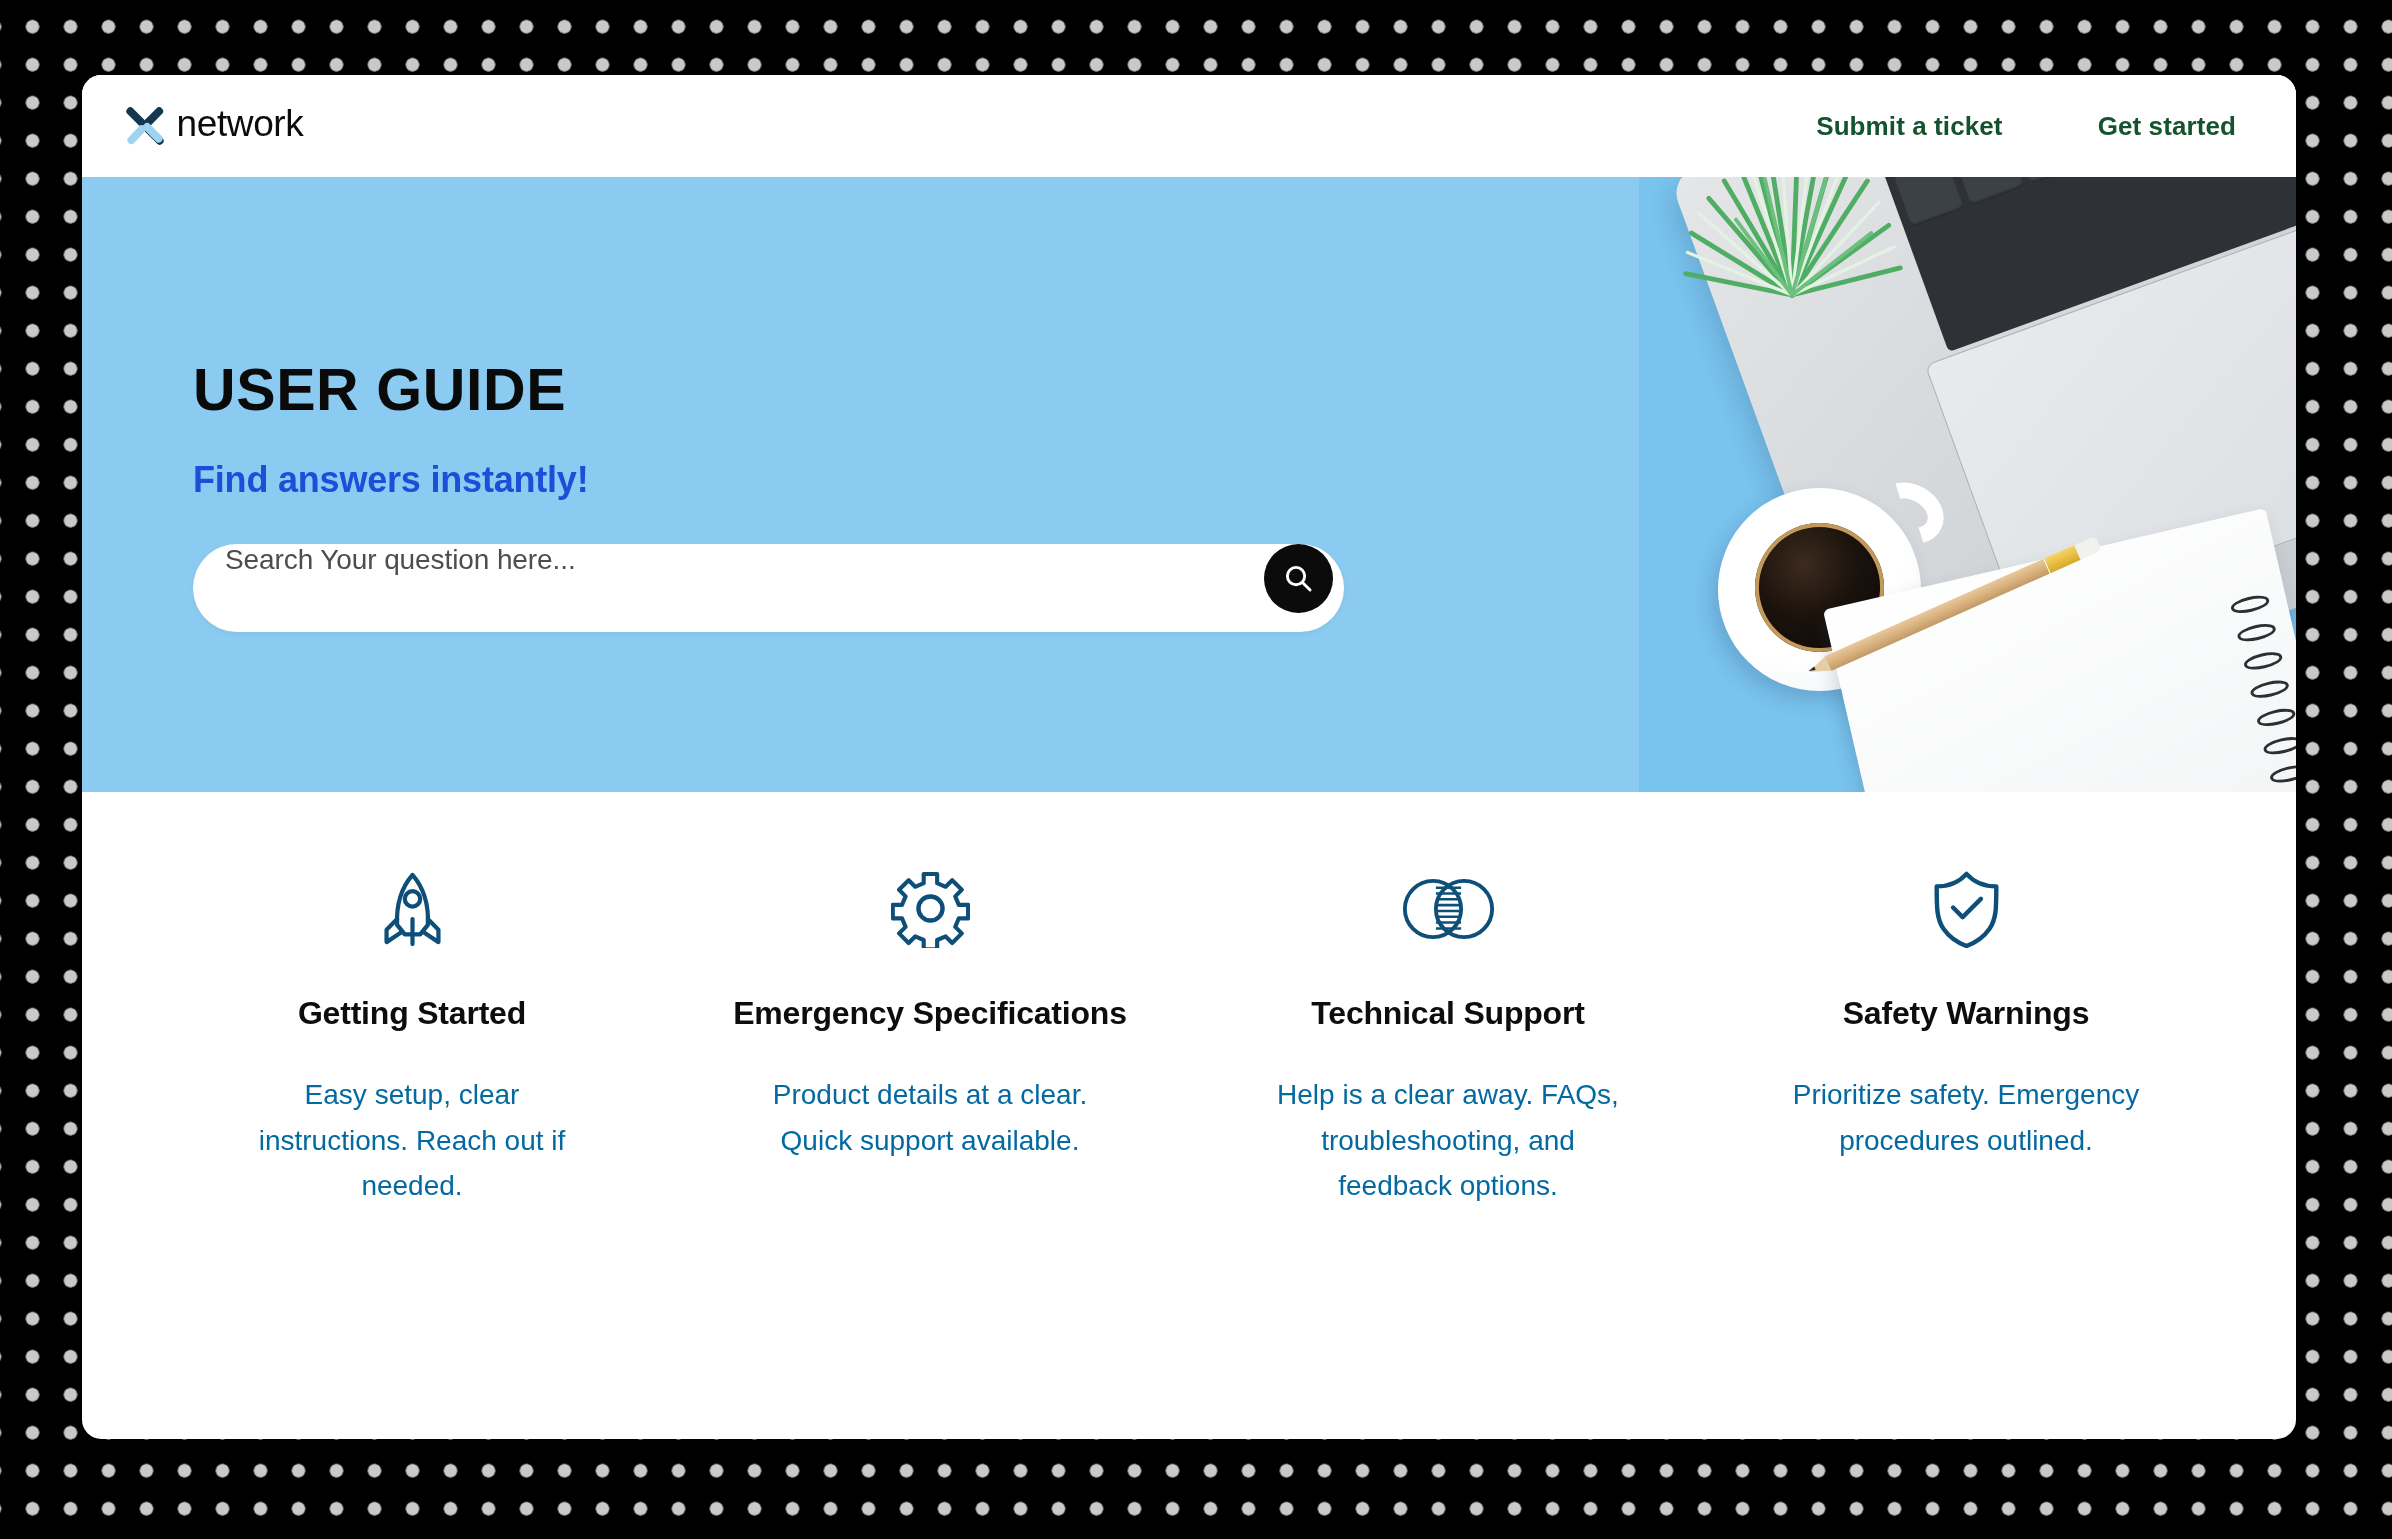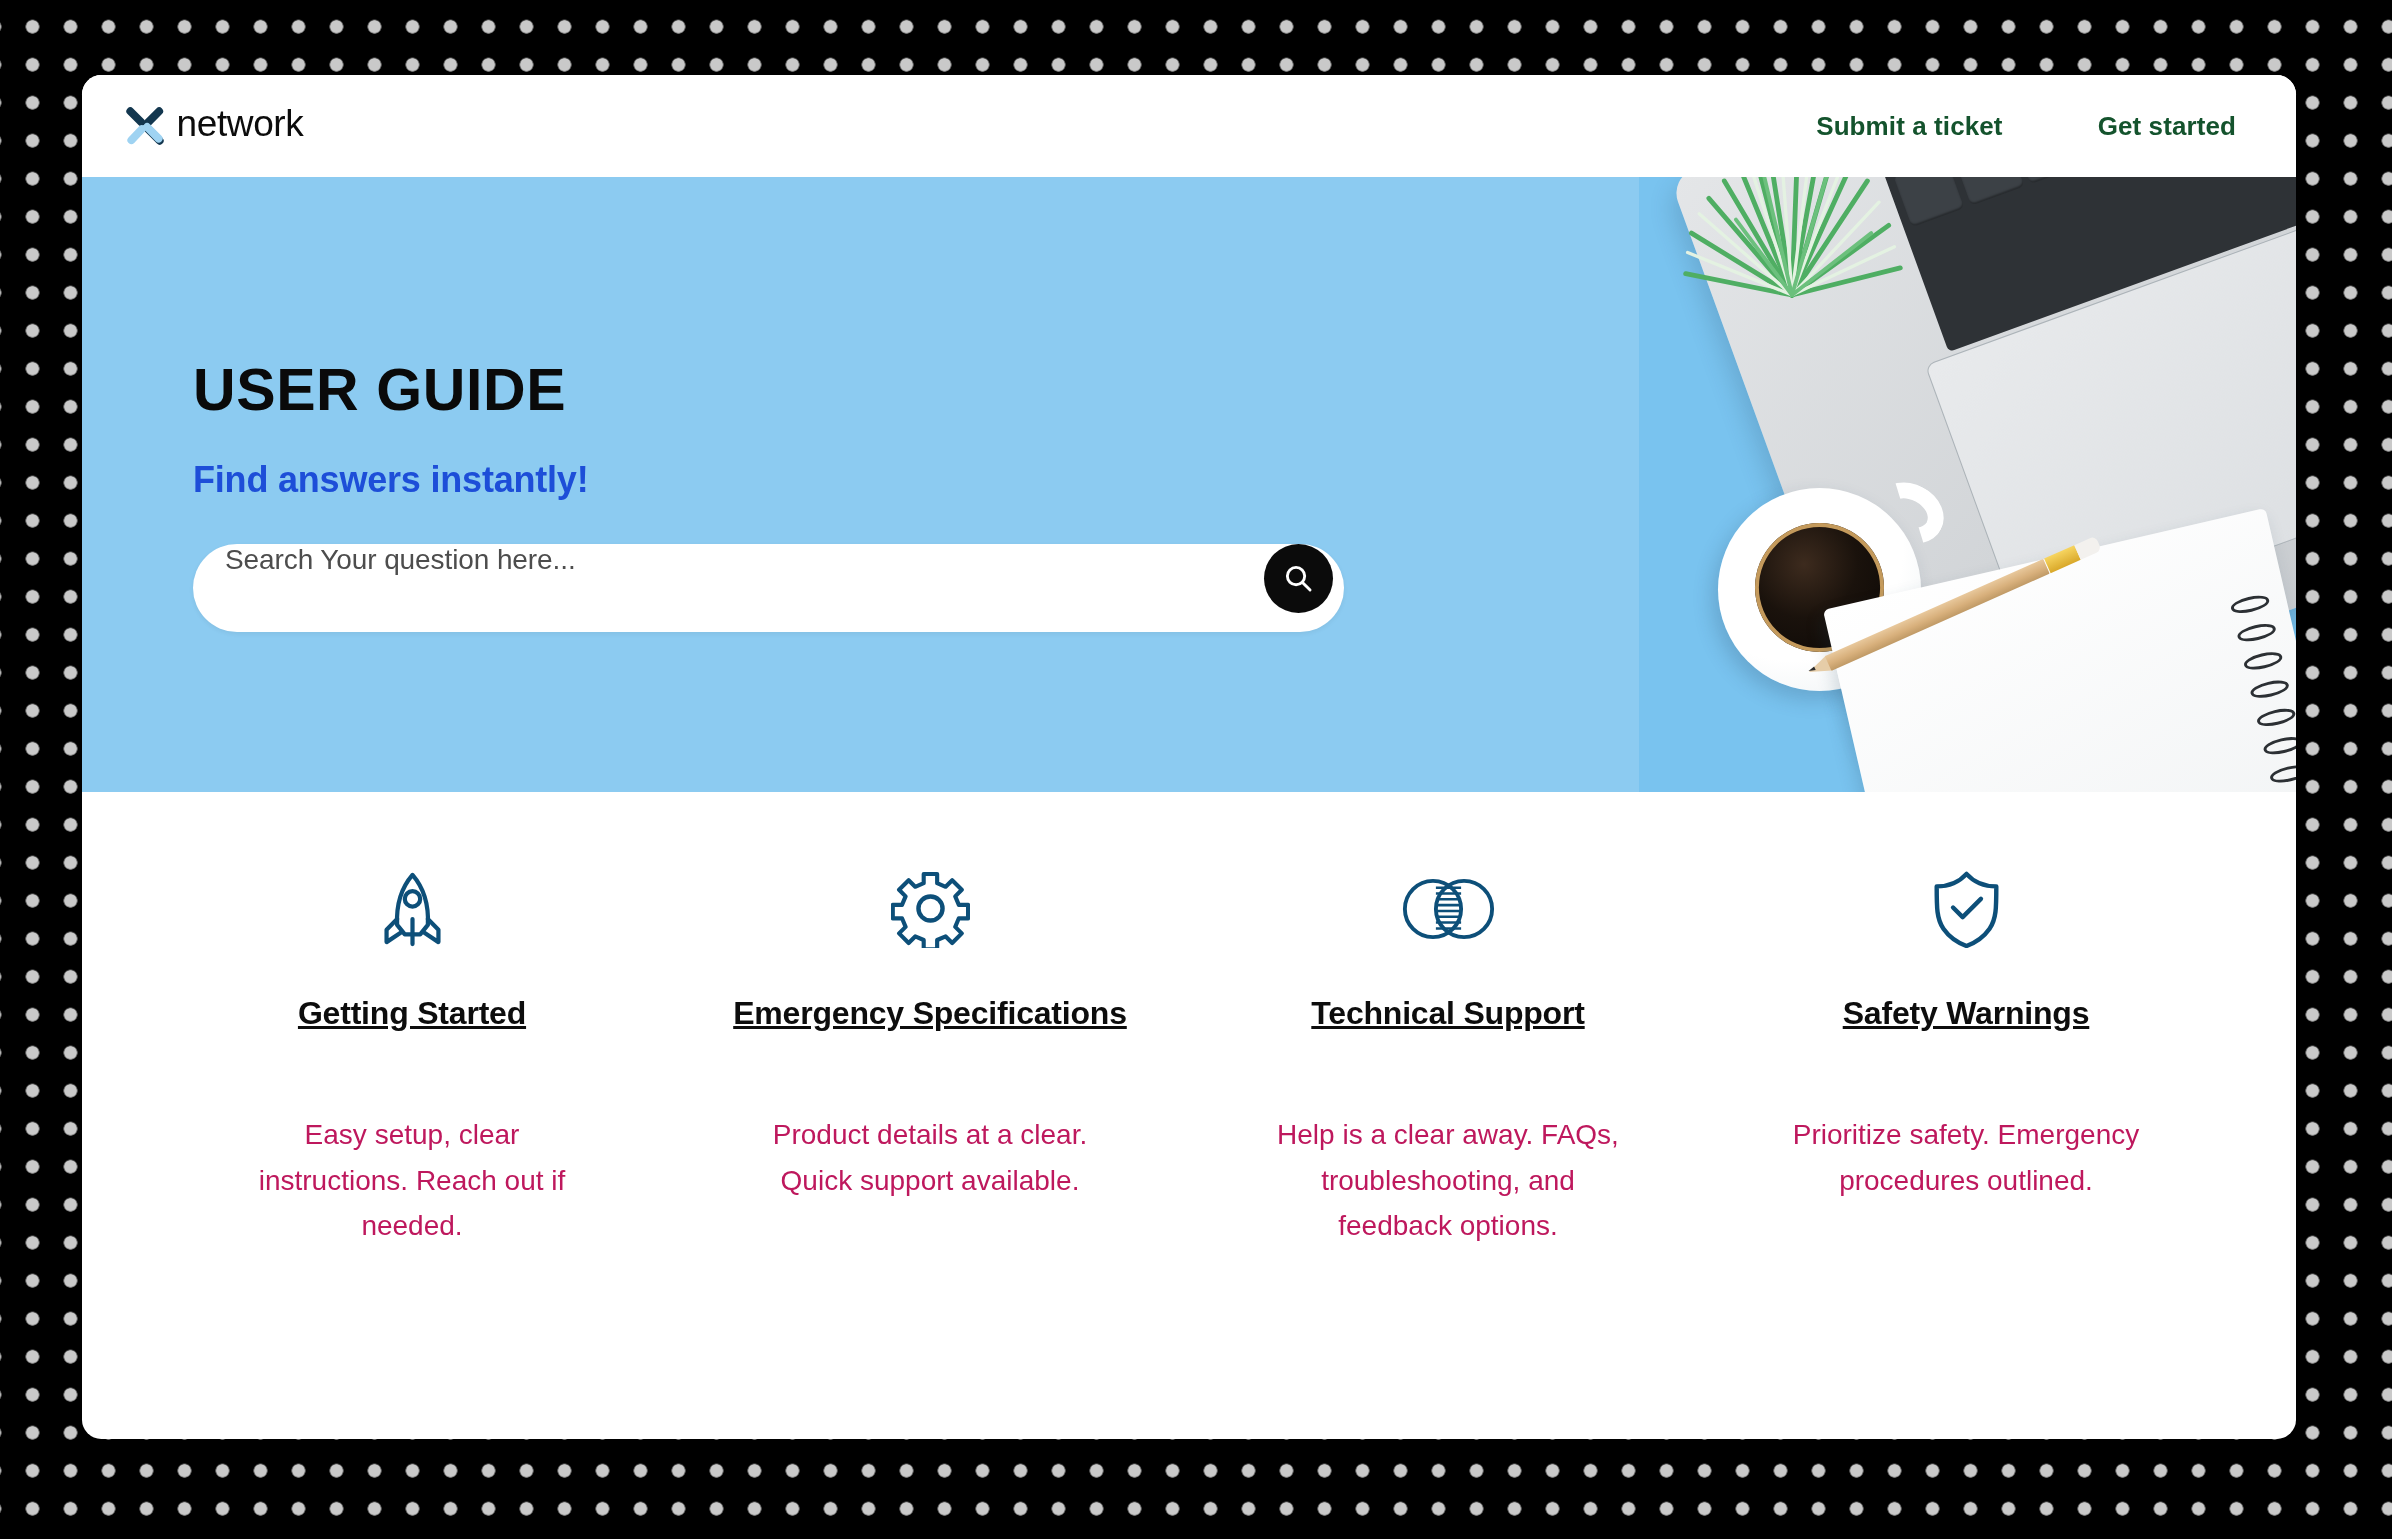--- a/index.html
+++ b/index.html
@@ -264,27 +264,25 @@
   .feature-icon {
     height:79px;
     display:flex; align-items:center; justify-content:center;
     margin-bottom:48px;
   }
   .feature-title {
     font-size:32px; font-weight:700; color:#0d0d0d;
     letter-spacing:-0.2px; line-height:1.1;
     margin-bottom:41px;
     white-space:nowrap;
-    text-decoration:underline;
   }
   .feature-desc {
-    font-size:28px; font-weight:400; color:#be185d;
+    font-size:28px; font-weight:400; color:#0369a1;
     line-height:1.62;
     max-width:357px;
-    margin-top:40px;
   }
 </style>
 </head>
 <body>
 
 <div class="dot-layer"></div>
 
 <div class="page-card">
 
   <div class="topbar">

